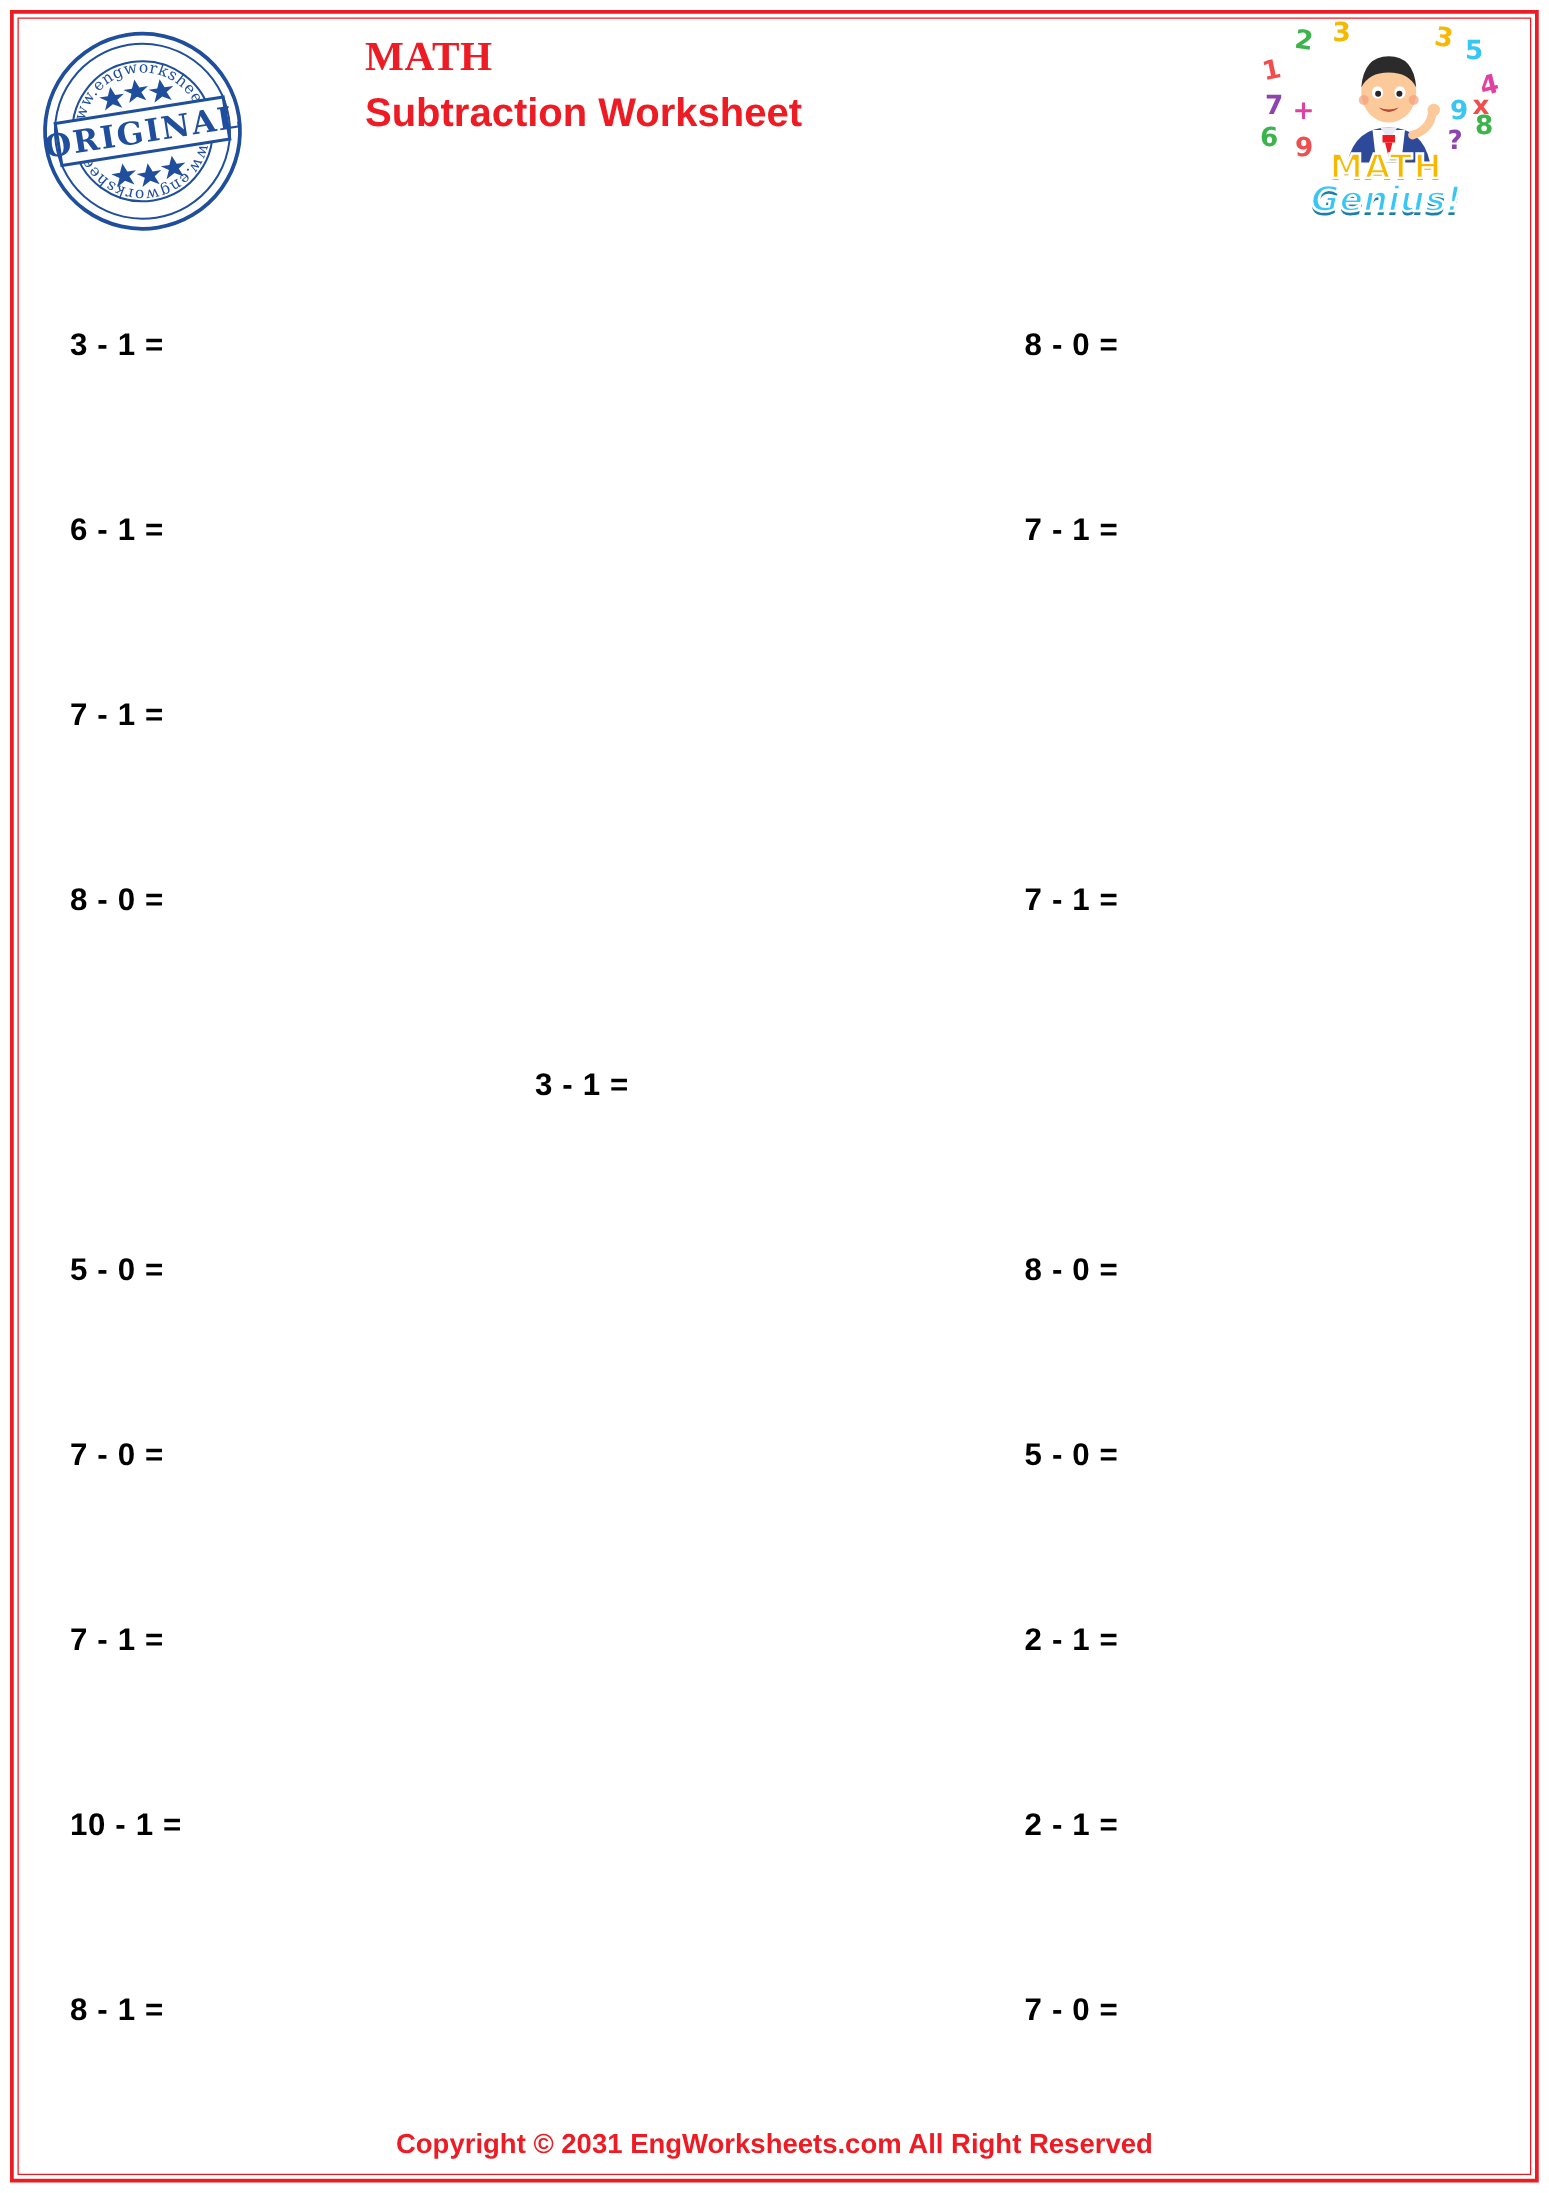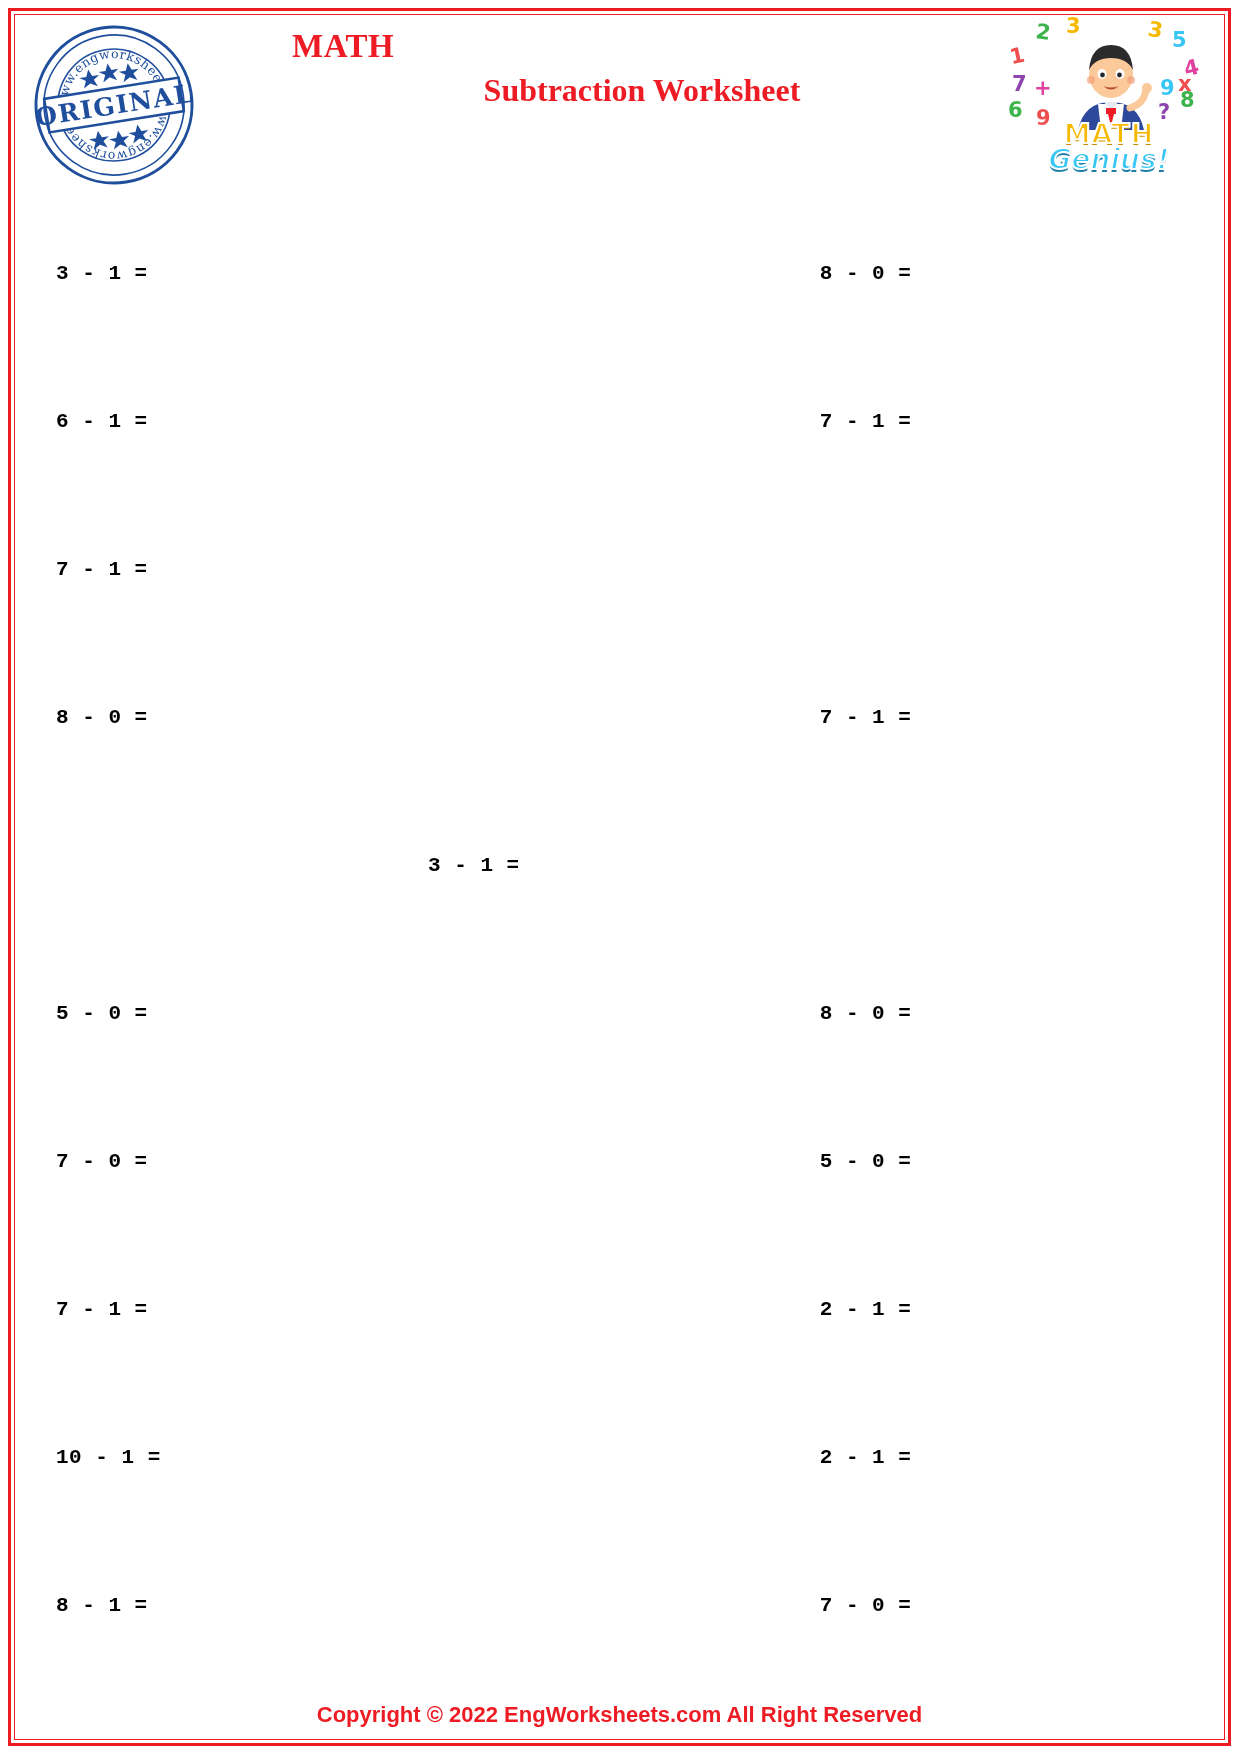--- a/index.html
+++ b/index.html
@@ -67,22 +67,21 @@
     letter-spacing: 0.5px;
     line-height: 1.15;
     font-family: "Liberation Serif", serif;
   }
   .title-sub {
     font-size: 32px;
     font-weight: bold;
     color: #ed1c24;
     line-height: 1.3;
     margin-top: 4px;
-    font-family: Liberation Serif, serif;
-    text-align: center;
+    font-family: Liberation Sans, sans-serif;
   }
   .title-desc {
     font-size: 17.5px;
     font-weight: bold;
     color: #111111;
     margin-top: 9px;
     letter-spacing: 0.1px;
   }
 
   .logo {
@@ -150,25 +149,25 @@
     display: flex;
     height: 148px;
   }
   .cell {
     flex: 1 1 33.3333%;
     position: relative;
   }
   .prob {
     position: absolute;
     top: 0;
-    font-size: 21px;
+    font-size: 25px;
     font-weight: bold;
     color: #000000;
     white-space: nowrap;
-    font-family: Liberation Mono, monospace;
+    font-family: Liberation Sans, sans-serif;
     letter-spacing: 0.5px;
   }
   .cell.c0 .prob { left: 26px; }
   .cell.c1 .prob { left: 398px; }
 
   .footer {
     position: absolute;
     left: 0;
     bottom: 26px;
     width: 1239px;
@@ -358,15 +357,15 @@
           <div class="prob">8 - 1 =</div>
         </div>
       <div class="cell c1">
           <div class="prob">7 - 0 =</div>
         </div>
       <div class="cell c2"></div>
     </div>
 
   </div>
 
-  <div class="footer">Copyright © 2022 EngWorksheets.com All Right Reserved</div>
+  <div class="footer">Copyright © 2031 EngWorksheets.com All Right Reserved</div>
 
 </div>
 
 </body></html>

